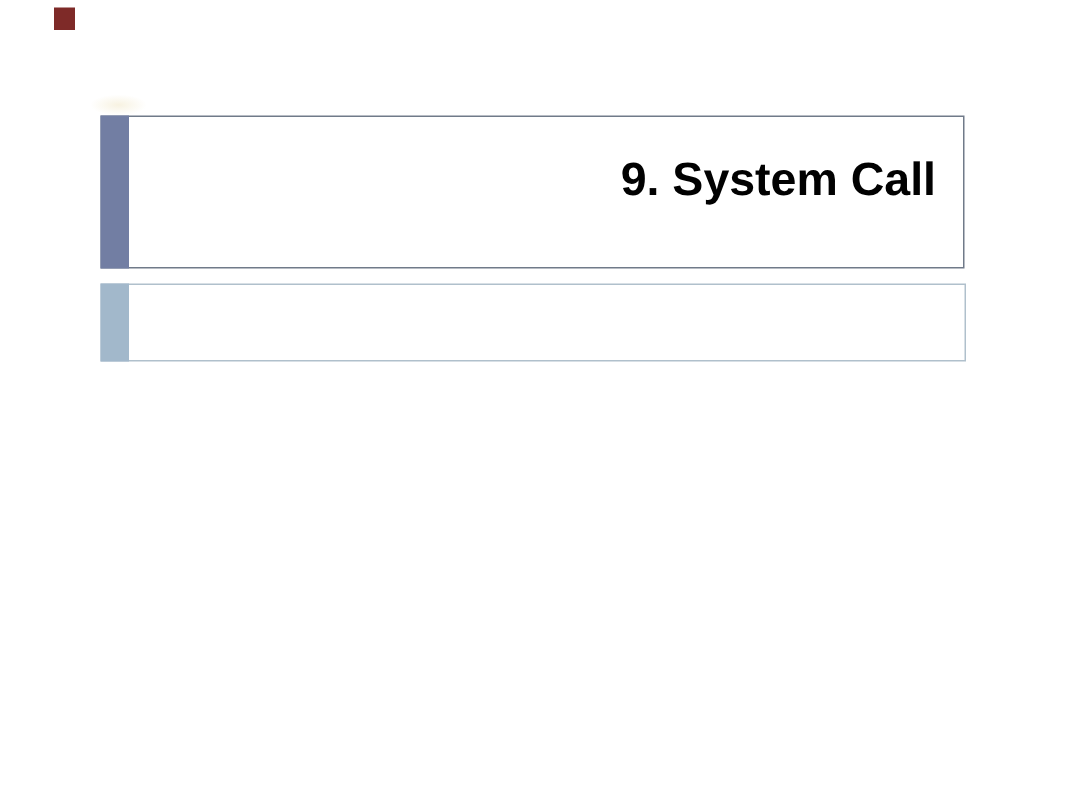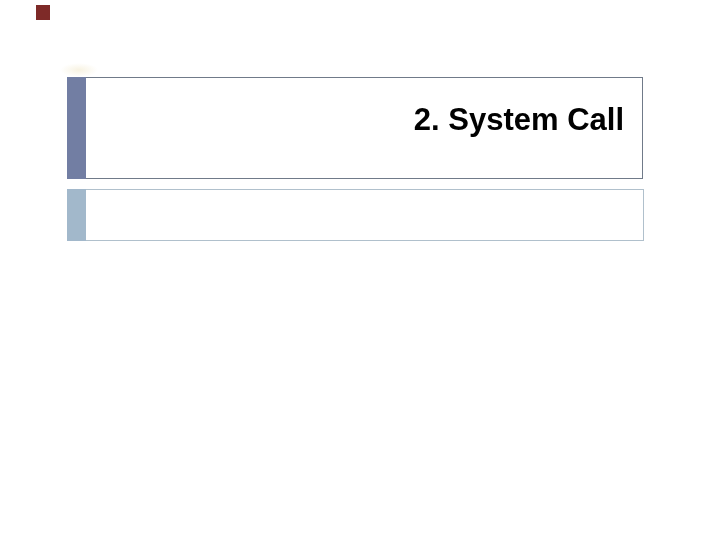--- a/index.html
+++ b/index.html
@@ -94,21 +94,21 @@
 <body>
 
 <div id="slide">
 
   <div class="corner-marker"></div>
 
   <div class="faint-glow"></div>
 
   <div class="title-box">
     <div class="title-accent"></div>
-    <div class="title-text">2. System Call</div>
+    <div class="title-text">9. System Call</div>
   </div>
 
   <div class="subtitle-box">
     <div class="subtitle-accent"></div>
     <div class="subtitle-text"></div>
   </div>
 
 </div>
 
 </body></html>

